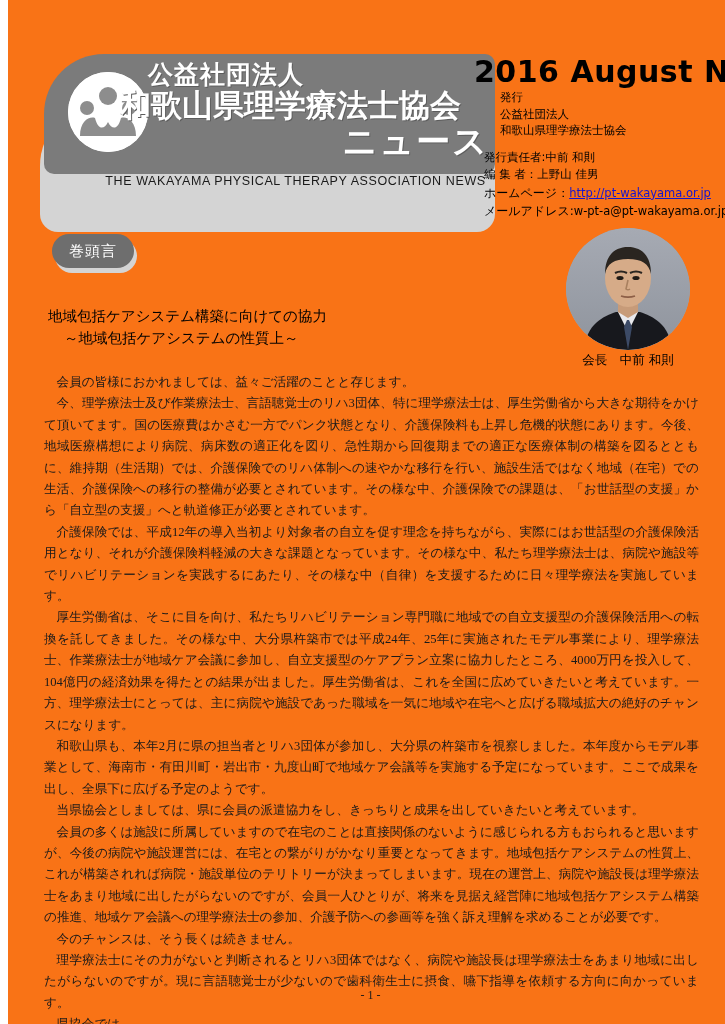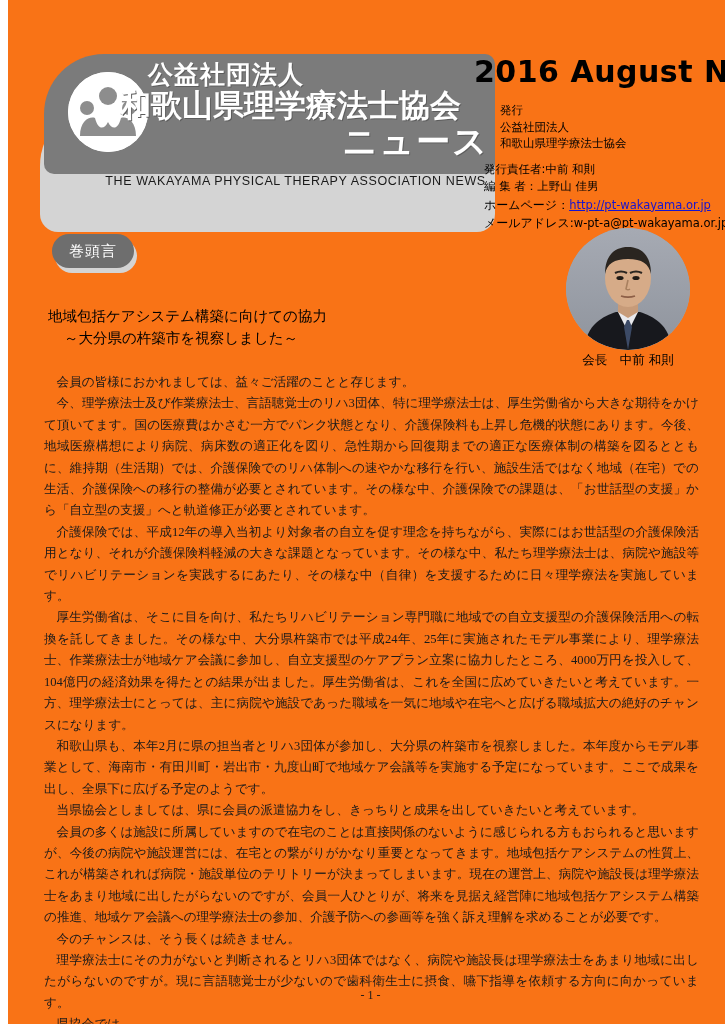--- a/index.html
+++ b/index.html
@@ -130,22 +130,22 @@
   .issue-title {
     font-family: "DejaVu Sans", "Liberation Sans", sans-serif;
     font-weight: bold;
     font-size: 30px;
     letter-spacing: 0.5px;
     color: #000;
     white-space: nowrap;
   }
   .issue-sub {
     margin-left: 26px;
-    margin-top: 13px;
-    font-family: Liberation Sans, sans-serif;
+    margin-top: 1px;
+    font-family: Liberation Mono, monospace;
     font-size: 11.5px;
     line-height: 1.45;
     color: #000;
     white-space: nowrap;
   }
   .issue-meta {
     margin-top: 9px;
     margin-left: 10px;
     font-family: "DejaVu Sans", "Liberation Sans", sans-serif;
     font-size: 11.5px;
@@ -322,21 +322,21 @@
     </div>
   </div>
 
   <div class="badge-wrap">
     <div class="badge-shadow"></div>
     <div class="badge-main">巻頭言</div>
   </div>
 
   <div class="article-title">
     <span class="ln1">地域包括ケアシステム構築に向けての協力</span>
-    <span class="ln2">～大分県の杵築市を視察しました～</span>
+    <span class="ln2">～地域包括ケアシステムの性質上～</span>
   </div>
 
   <div class="portrait-wrap">
     <div class="portrait-oval">
       <svg width="124" height="122" viewBox="0 0 124 122">
         <defs>
           <clipPath id="ovalclip">
               <ellipse cx="62" cy="61" rx="62" ry="61"></ellipse>
             </clipPath>
           <linearGradient id="bgGrad" x1="0" y1="0" x2="0" y2="1">

